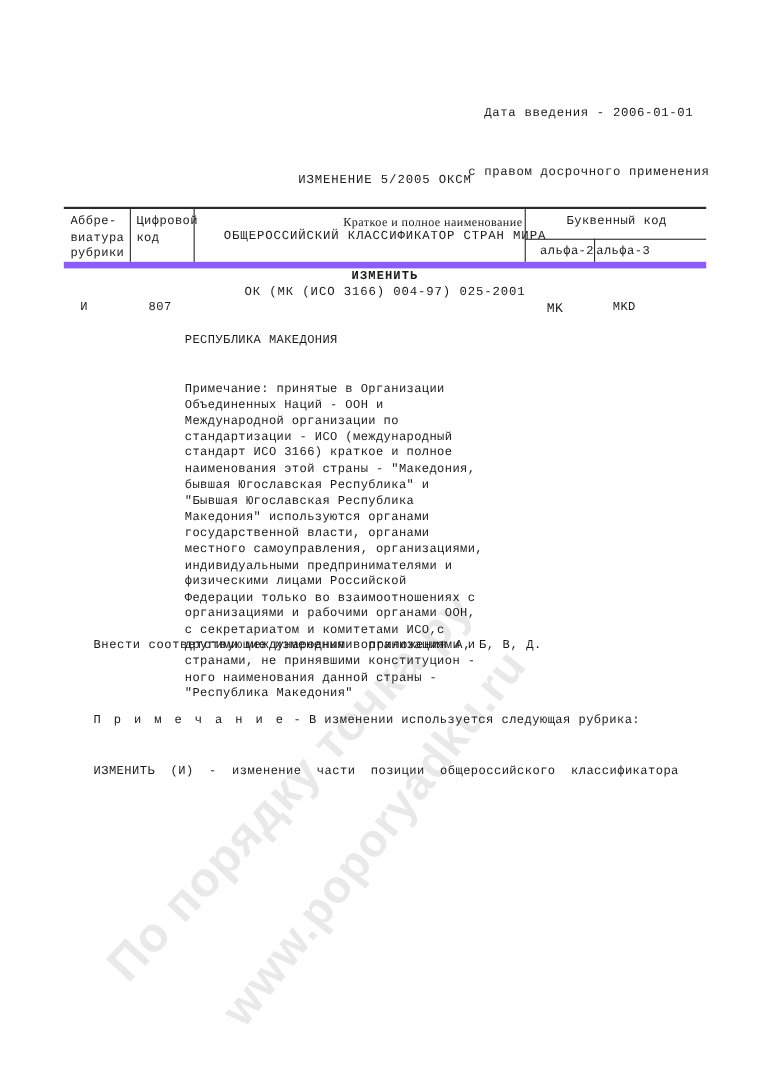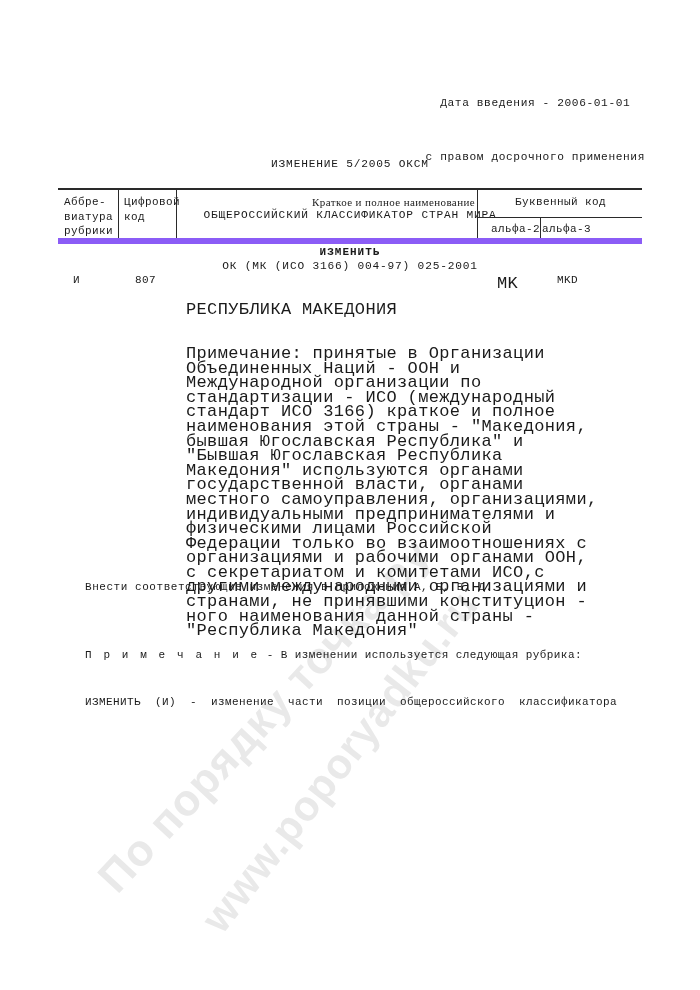--- a/index.html
+++ b/index.html
@@ -144,33 +144,33 @@
   }
   .entry-code {
     position: absolute;
     left: 135px;
     top: 274px;
     font-size: 11px;
     letter-spacing: .4px;
   }
   .entry-body {
     position: absolute;
-    left: 186px;
+    left: 168px;
     top: 274px;
     width: 300px;
-    font-size: 17px;
+    font-size: 11px;
     line-height: 14.6px;
     letter-spacing: .35px;
     white-space: pre;
   }
   .entry-a2 {
     position: absolute;
     left: 497px;
     top: 274px;
-    font-size: 17px;
+    font-size: 12px;
     letter-spacing: .4px;
   }
   .entry-a3 {
     position: absolute;
     left: 557px;
     top: 274px;
     font-size: 11px;
     letter-spacing: .4px;
   }
 

